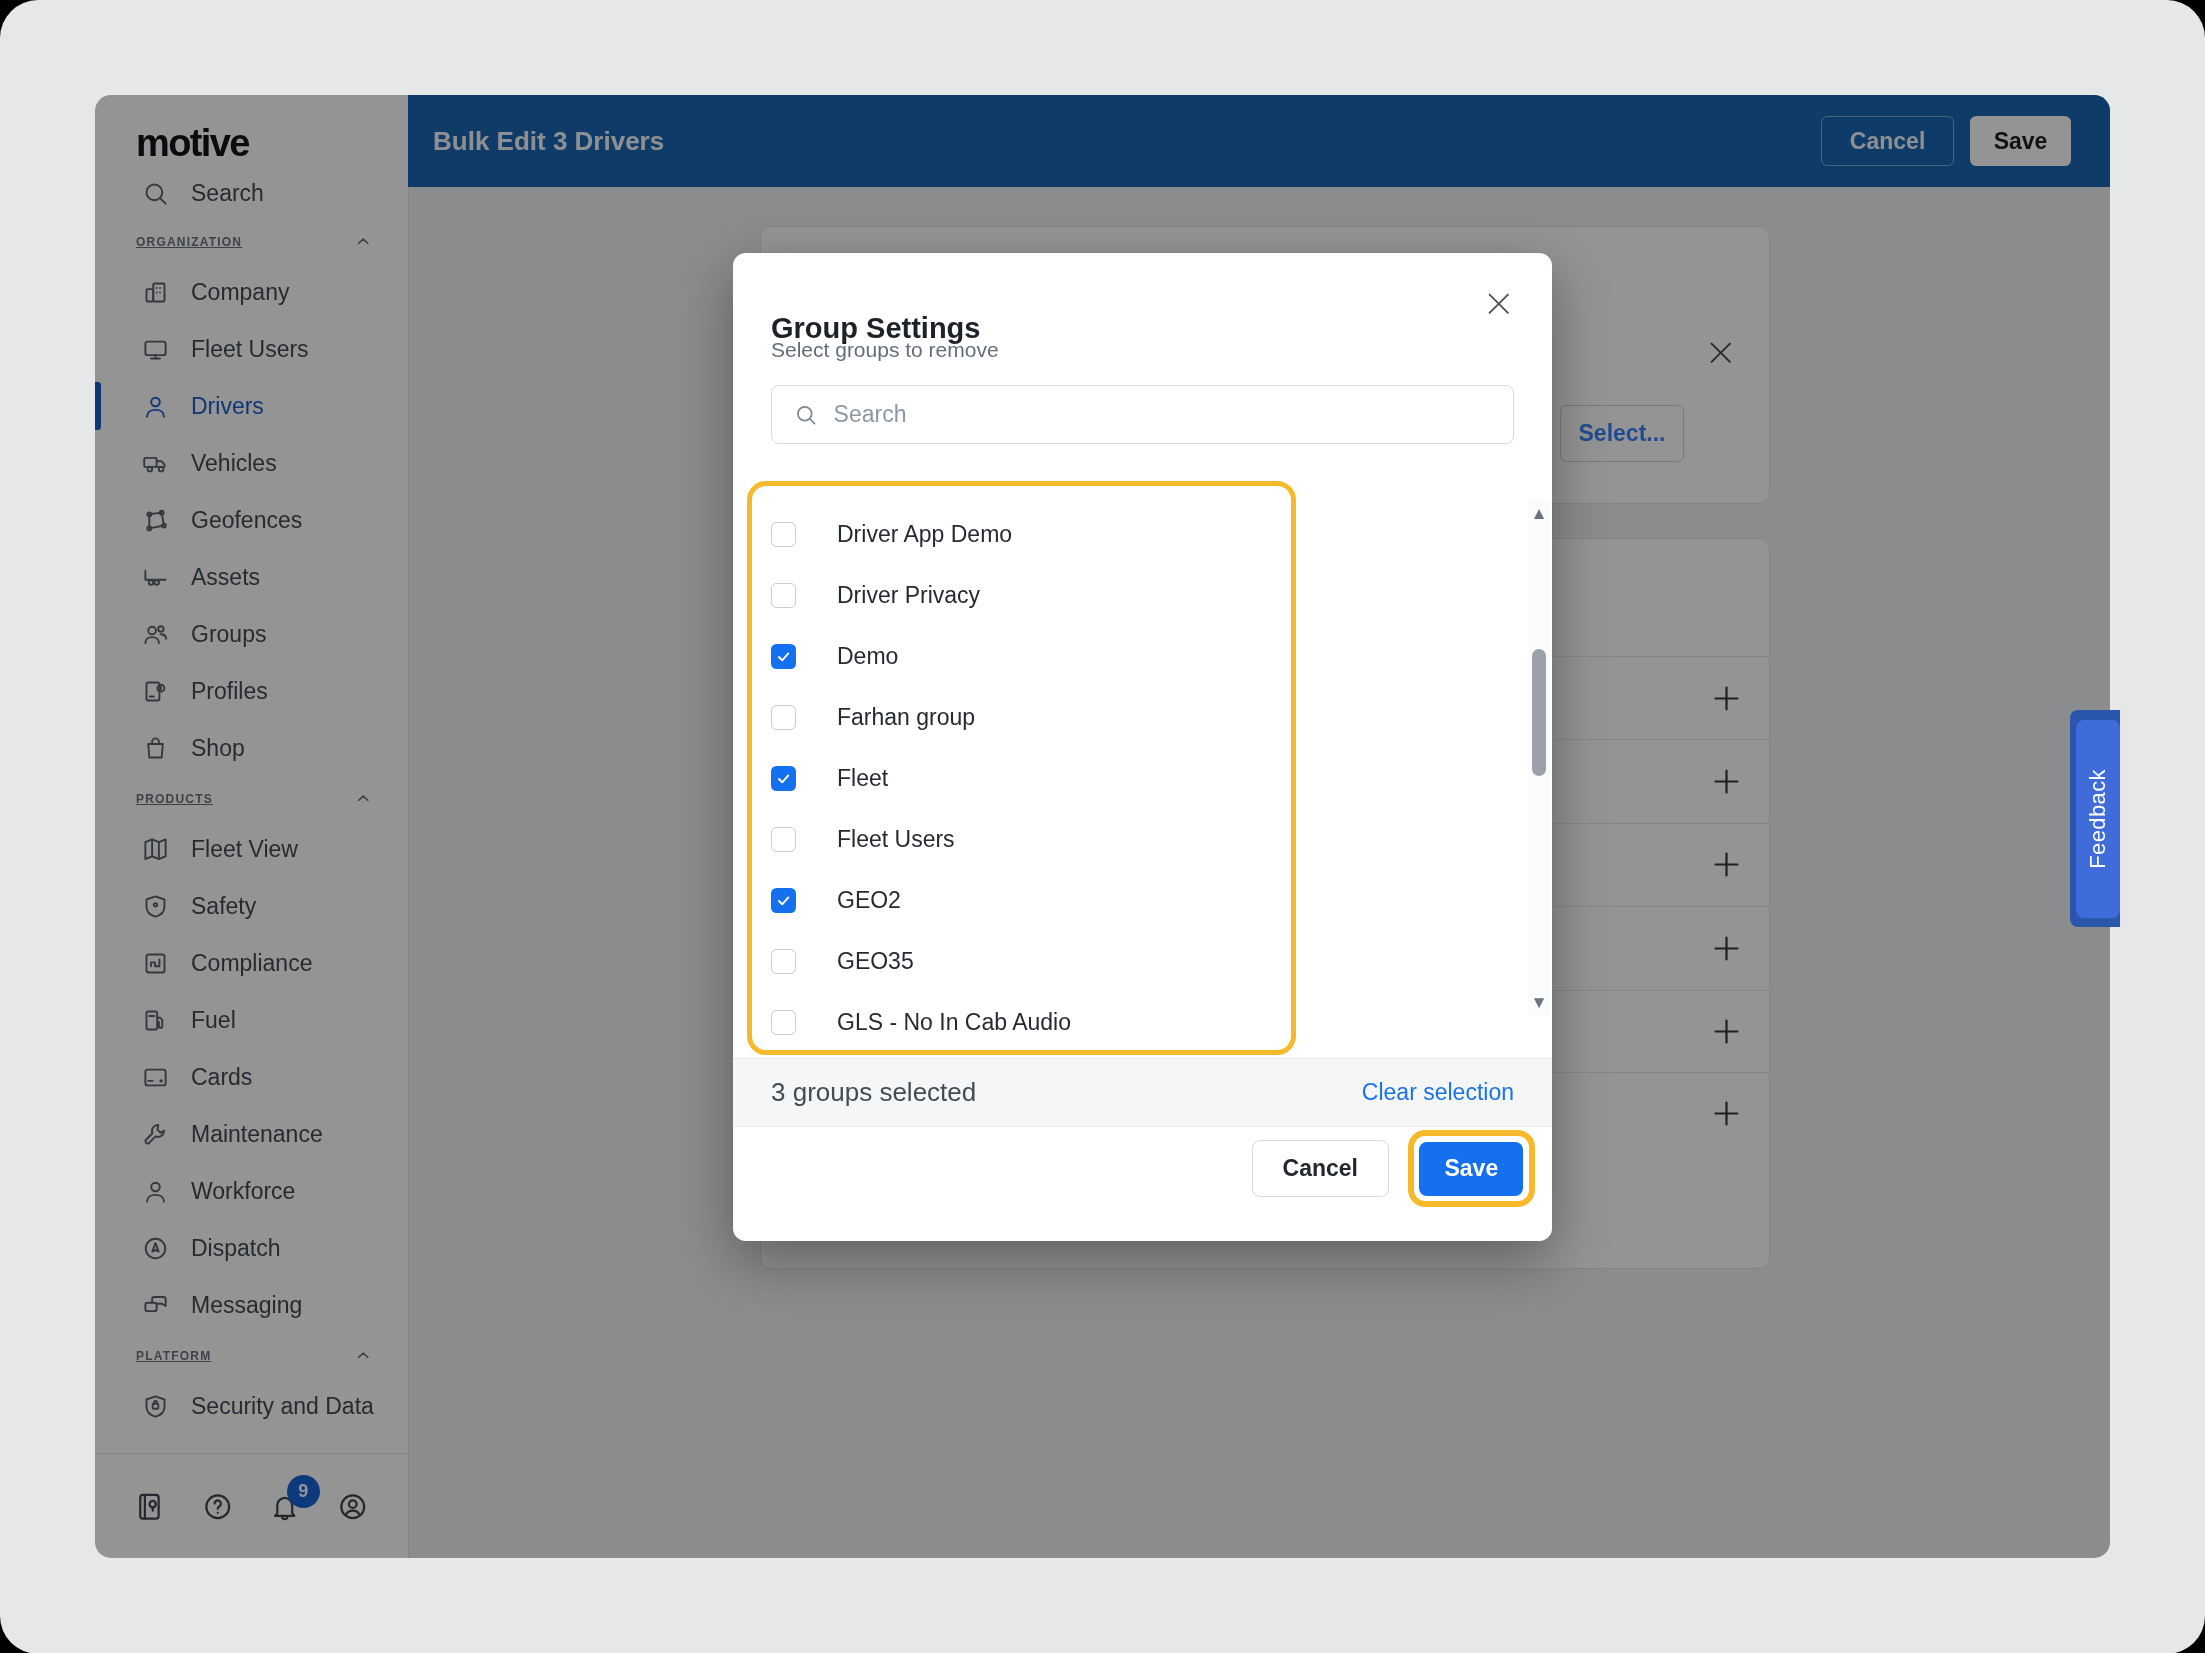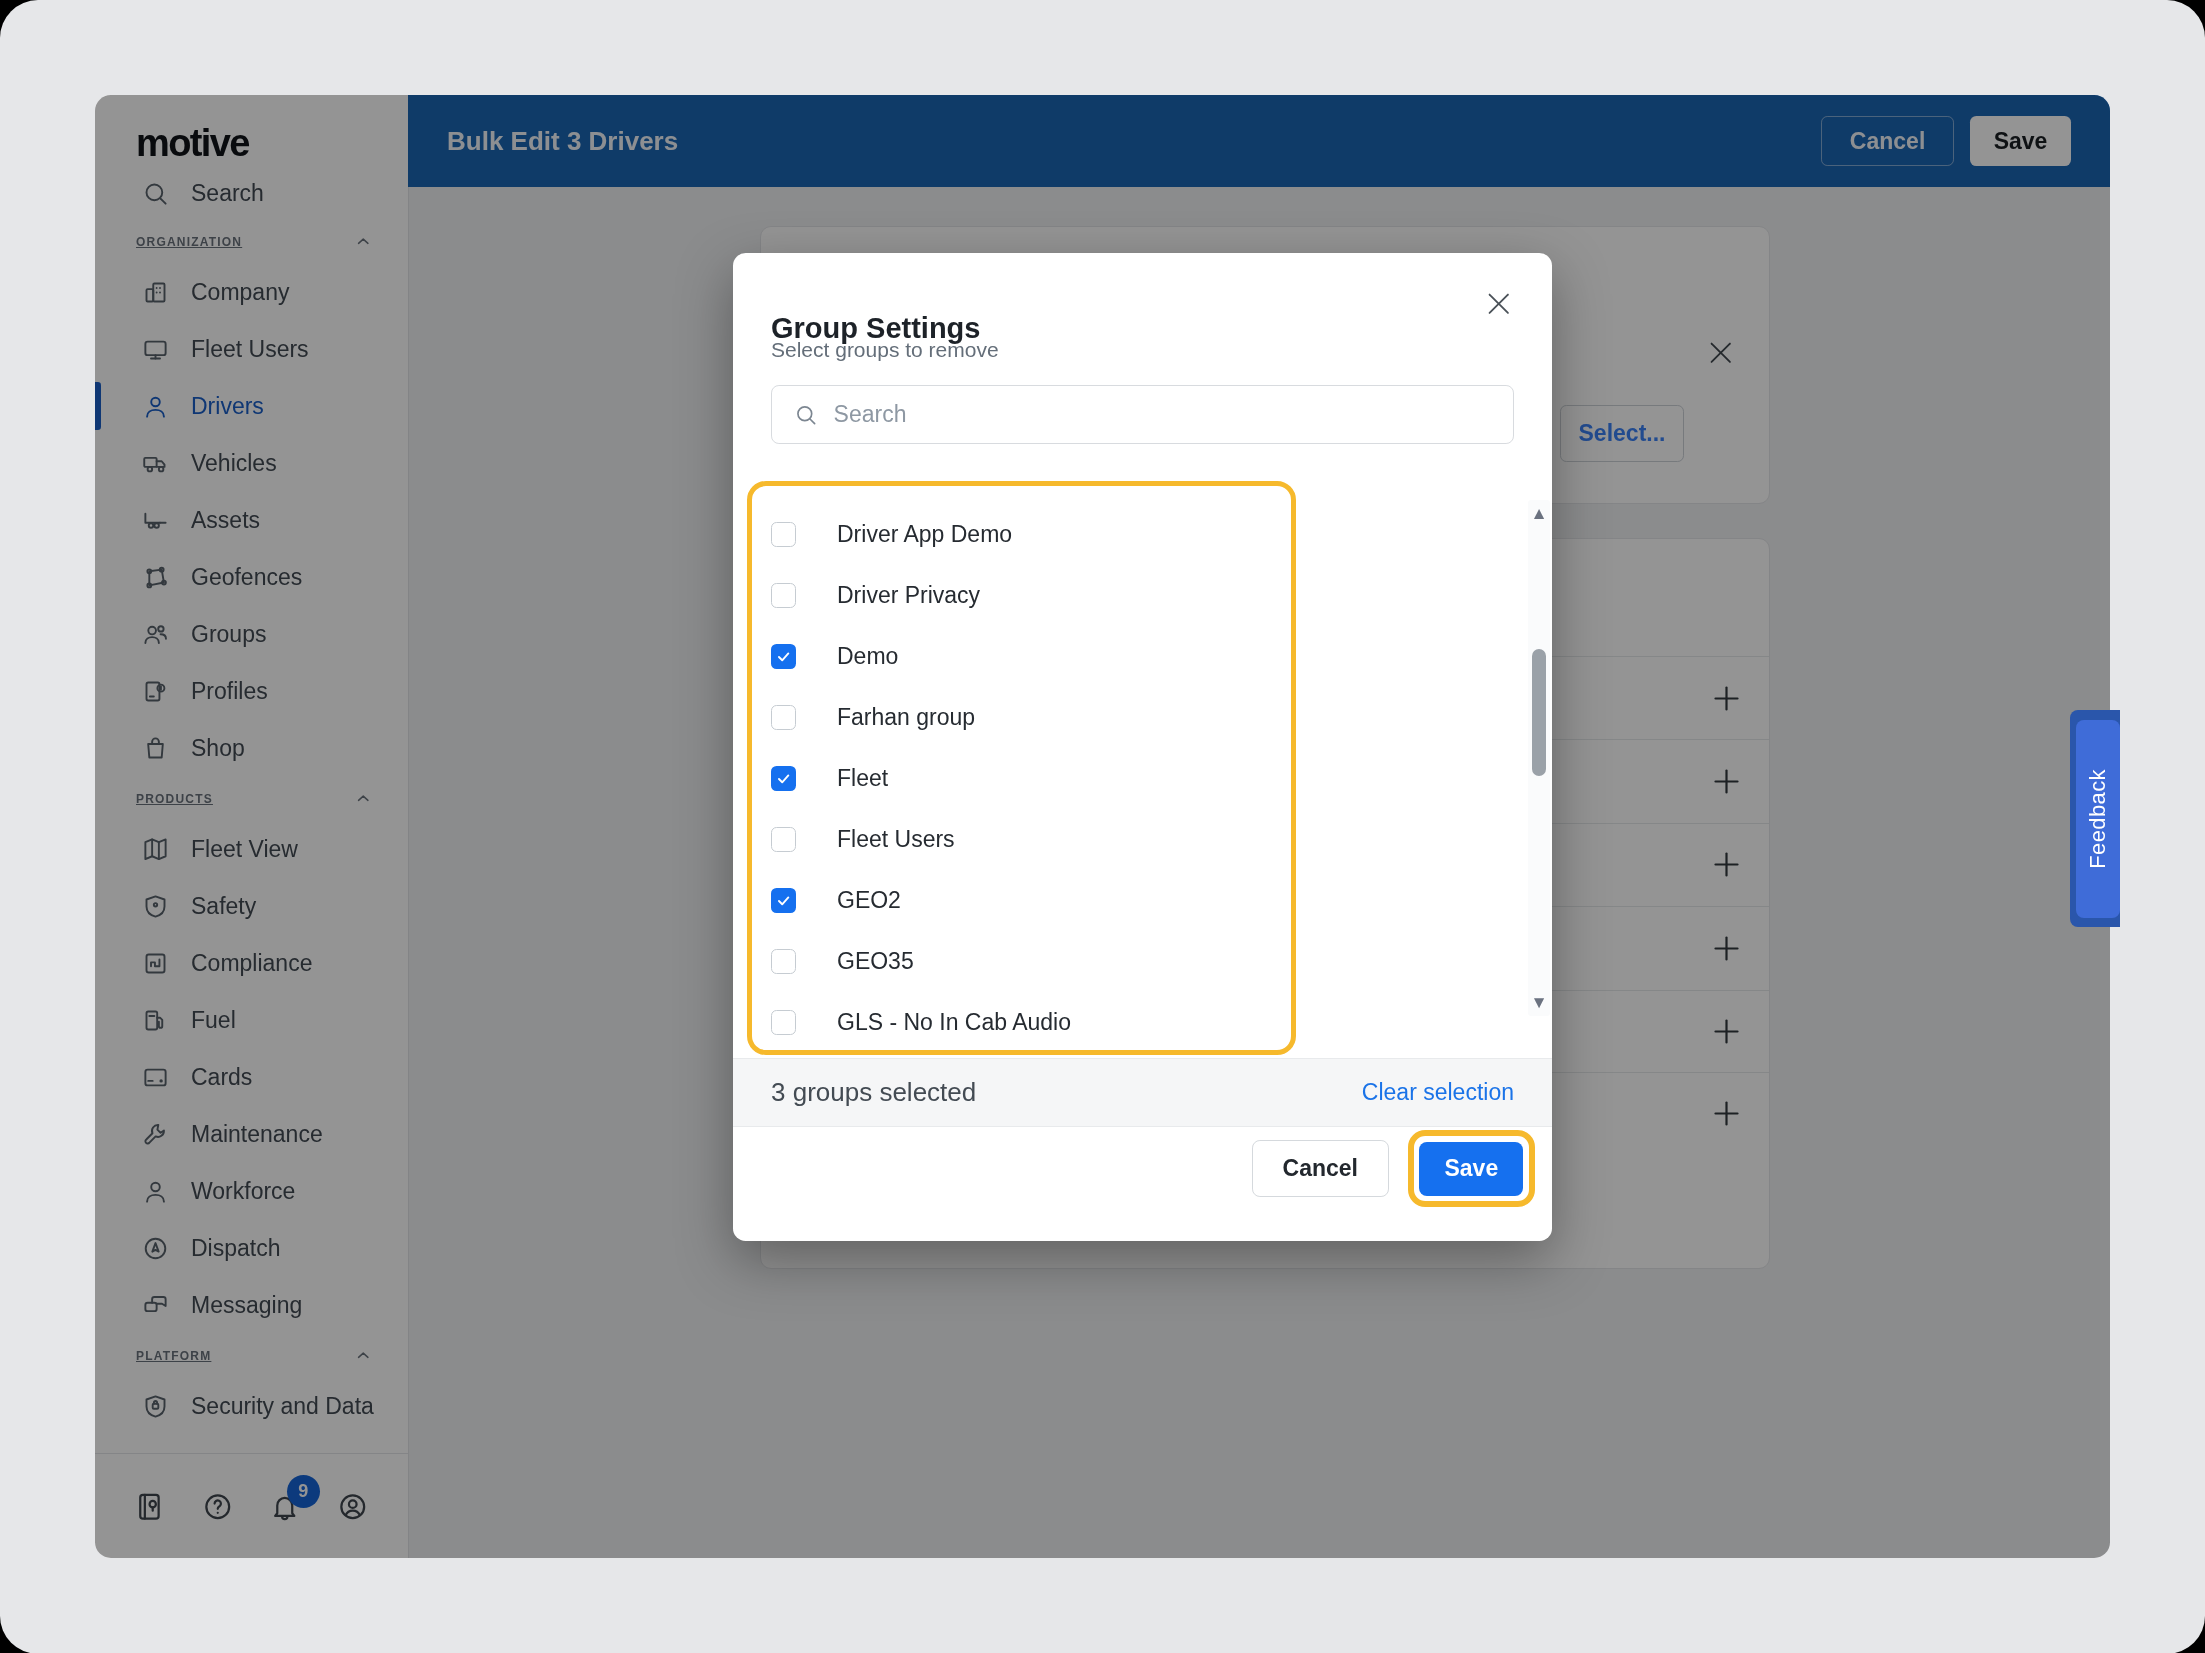--- a/index.html
+++ b/index.html
@@ -30,21 +30,21 @@
   .side-footer{position:absolute;left:0;bottom:0;width:100%;height:103px;display:flex;
                align-items:center;justify-content:space-around;padding:0 22px;box-sizing:border-box;}
   .foot-ic{width:31.5px;height:31.5px;color:#3f464e;position:relative;display:flex;cursor:pointer;}
   .badge{position:absolute;top:-15.8px;right:-19px;min-width:33px;height:33px;border-radius:16.5px;
          background:var(--badge-blue,#1565d8);color:#fff;font-size:18px;font-weight:700;
          display:flex;align-items:center;justify-content:center;}
 
   
   .topbar{position:absolute;left:313px;top:0;right:0;height:92px;background:var(--header-blue,#1b66b4);
           display:flex;align-items:center;z-index:1;}
-  .topbar-title{margin-left:39px;color:rgba(255,255,255,.95);font-size:26px;font-weight:700;}
+  .topbar-title{margin-left:25px;color:rgba(255,255,255,.95);font-size:26px;font-weight:700;}
   .topbar-actions{margin-left:auto;margin-right:39px;display:flex;gap:15.8px;align-items:center;}
   .btn-ghost{height:50px;padding:0 28px;border:1.6px solid rgba(255,255,255,.45);border-radius:6.3px;
              color:rgba(255,255,255,.95);font-size:23px;font-weight:600;background:transparent;
              display:flex;align-items:center;cursor:pointer;}
   .btn-white{height:50px;padding:0 23.6px;border:none;border-radius:6.3px;background:#fff;color:#1b1f24;
              font-size:23px;font-weight:700;display:flex;align-items:center;cursor:pointer;}
 
   
   .card{position:absolute;background:#fff;border:0.8px solid #e3e5e8;border-radius:11px;}
   .card1{left:665px;top:131px;width:1008px;height:276px;}
@@ -181,39 +181,39 @@
                   <path d="M13 10h4.5l2.5 3v2h-7"></path>
                   <circle cx="7" cy="17" r="2"></circle>
                   <circle cx="17" cy="17" r="2"></circle>
                 </svg>
               </span>
               <span>Vehicles</span>
             </div>
             <div class="side-row">
               <span class="ic">
                 <svg viewBox="0 0 24 24" fill="none" stroke="currentColor" stroke-width="1.7" stroke-linecap="round" stroke-linejoin="round">
-                  <path d="M3 6v8h13"></path>
-                  <circle cx="8" cy="16.5" r="2"></circle>
-                  <circle cx="13" cy="16.5" r="2"></circle>
-                  <line x1="16" y1="14" x2="21" y2="14"></line>
-                </svg>
-              </span>
-              <span>Assets</span>
-            </div>
-            <div class="side-row">
-              <span class="ic">
-                <svg viewBox="0 0 24 24" fill="none" stroke="currentColor" stroke-width="1.7" stroke-linecap="round" stroke-linejoin="round">
                   <path d="M6.5 6.5l11-1.5 2 11.5-13 2.5z"></path>
                   <circle cx="6.5" cy="6.5" r="1.7"></circle>
                   <circle cx="17.5" cy="5" r="1.7"></circle>
                   <circle cx="19.5" cy="16.5" r="1.7"></circle>
                   <circle cx="6.5" cy="19" r="1.7"></circle>
                 </svg>
               </span>
               <span>Geofences</span>
+            </div>
+            <div class="side-row">
+              <span class="ic">
+                <svg viewBox="0 0 24 24" fill="none" stroke="currentColor" stroke-width="1.7" stroke-linecap="round" stroke-linejoin="round">
+                  <path d="M3 6v8h13"></path>
+                  <circle cx="8" cy="16.5" r="2"></circle>
+                  <circle cx="13" cy="16.5" r="2"></circle>
+                  <line x1="16" y1="14" x2="21" y2="14"></line>
+                </svg>
+              </span>
+              <span>Assets</span>
             </div>
             <div class="side-row">
               <span class="ic">
                 <svg viewBox="0 0 24 24" fill="none" stroke="currentColor" stroke-width="1.7" stroke-linecap="round" stroke-linejoin="round">
                   <circle cx="9" cy="8.5" r="3.4"></circle>
                   <circle cx="16.8" cy="7" r="2.4"></circle>
                   <path d="M3 19.5c0-3.6 3-5.2 6-5.2s6 1.6 6 5.2"></path>
                   <path d="M16.5 11.8c2.5 0 4.8 1.3 4.8 4"></path>
                 </svg>
               </span>

